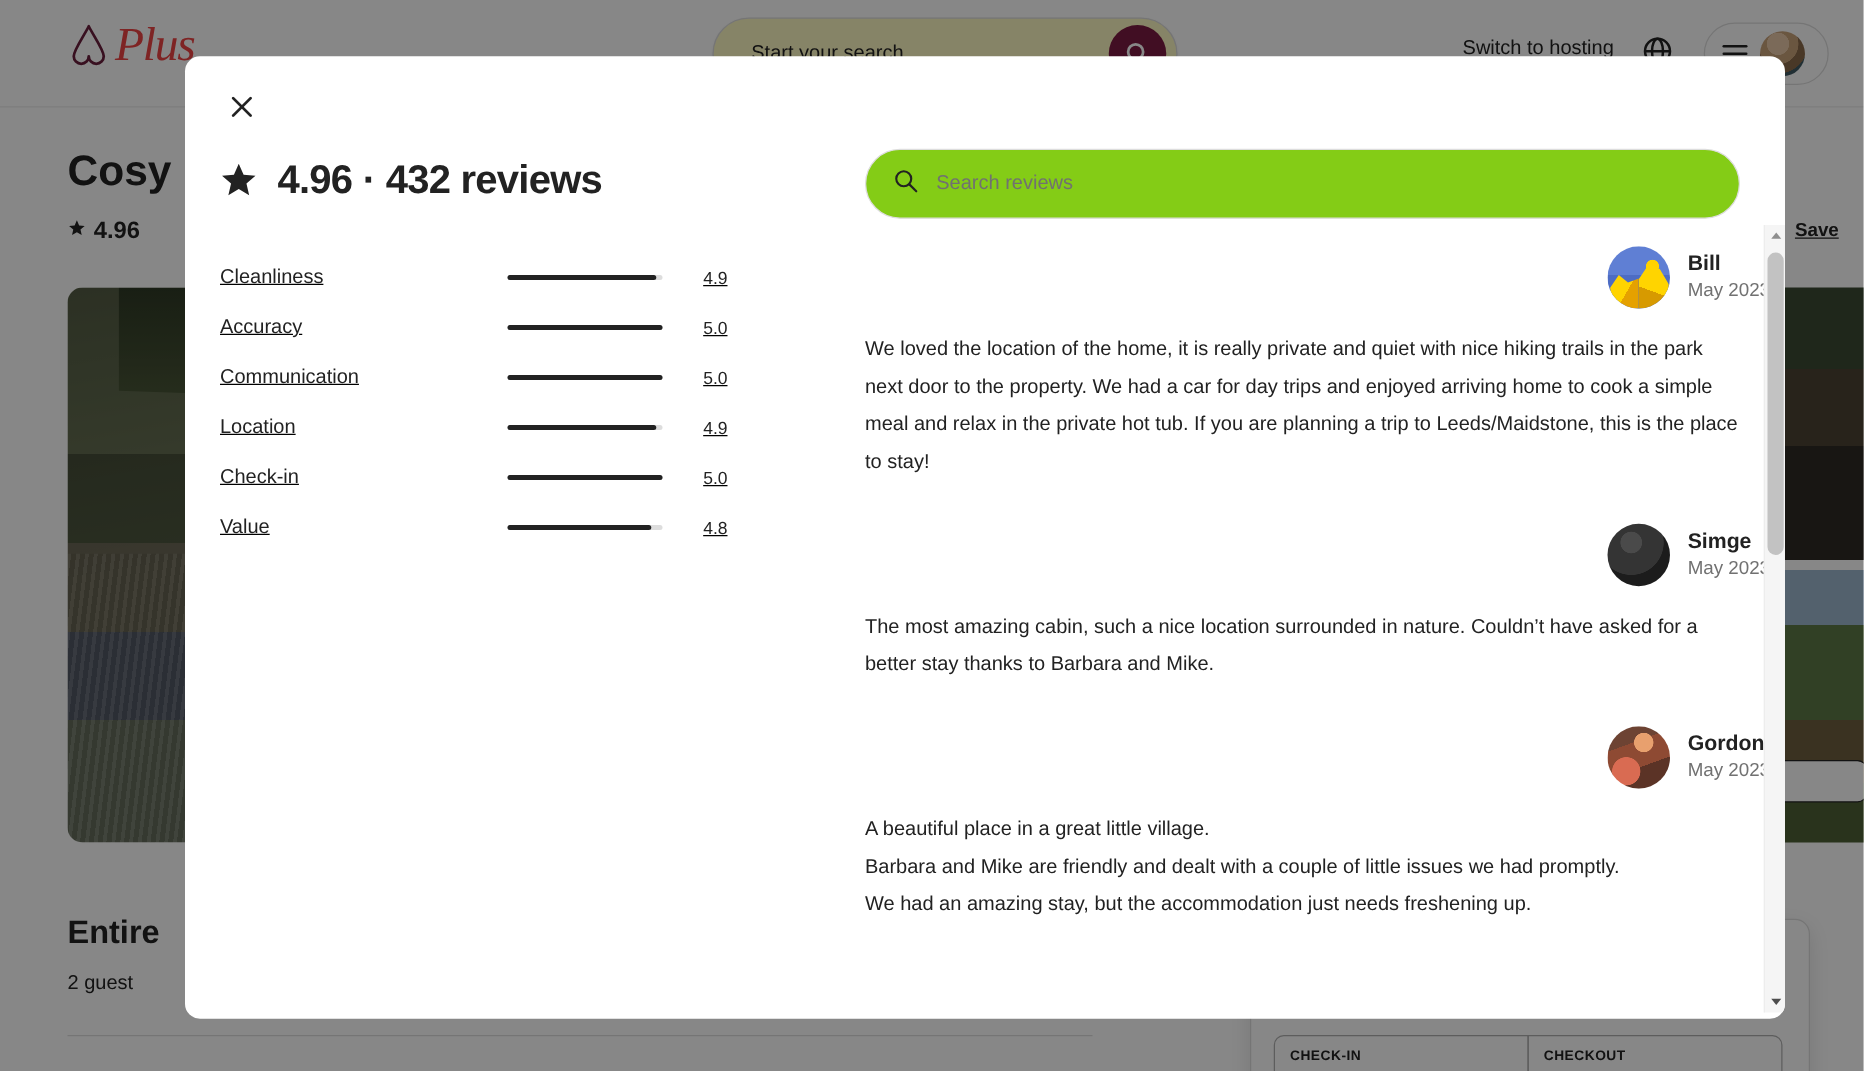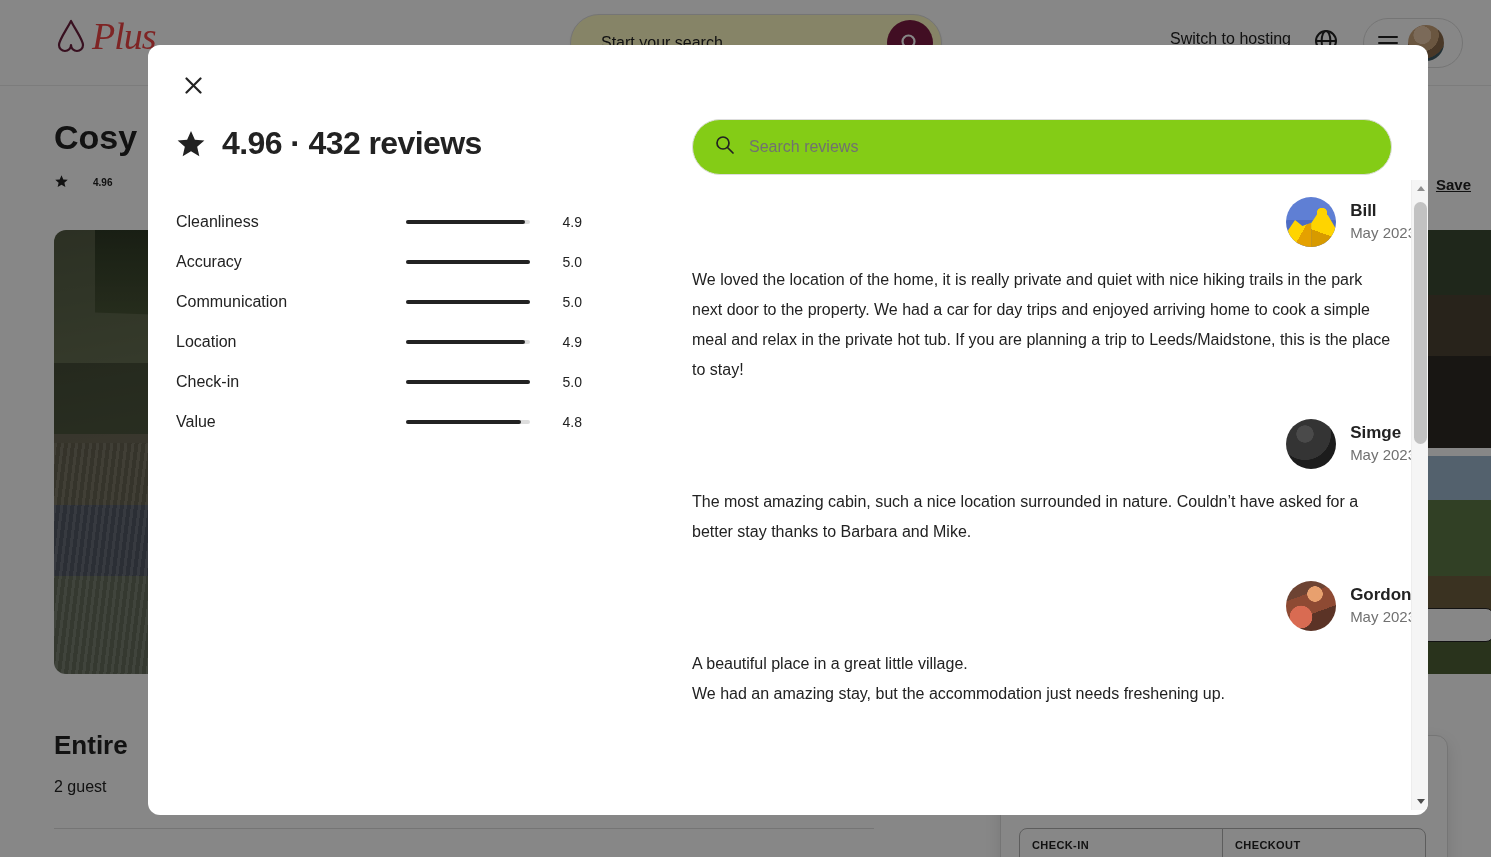--- a/index.html
+++ b/index.html
@@ -68,22 +68,22 @@
     width: 36px; height: 36px; border-radius: 50%;
     background: radial-gradient(circle at 40% 28%, #e8c9a8 0 26%, #c9a27a 27% 48%, #8b6a4a 49% 70%, #3f5a63 71% 100%);
   }
 
   .bg-title {
     position: absolute; left: 54px; top: 118px;
     font-size: 34px; font-weight: 600; color: #222; white-space: nowrap;
   }
   .bg-subrating {
     position: absolute; left: 54px; top: 174px;
-    display: flex; align-items: center; gap: 24px;
-    font-size: 10px; font-weight: 600; color: #222; white-space: nowrap;
+    display: flex; align-items: center; gap: 6px;
+    font-size: 19px; font-weight: 600; color: #222; white-space: nowrap;
   }
   .bg-save {
     position: absolute; right: 20px; top: 176px;
     font-size: 15px; font-weight: 600; color: #222;
     text-decoration: underline;
   }
 
   
   .bg-photo { position:absolute; overflow:hidden; }
   .ph-main {
@@ -195,20 +195,21 @@
   .summary-star { width: 30px; height: 30px; flex: 0 0 30px; }
   .summary-text {
     font-size: 32px; font-weight: 700; color: #222; letter-spacing: -0.6px;
     white-space: nowrap;
   }
 
   .rating-list { display: flex; flex-direction: column; }
   .rating-row {
     display: flex; align-items: center;
     height: 40px;
+    text-decoration: underline;
   }
   .rating-label {
     font-size: 16px; color: #222; width: 230px; flex: 0 0 230px;
   }
   .rating-bar-wrap {
     position: relative; width: 124px; flex: 0 0 124px;
     height: 4px; background: #dddddd; border-radius: 2px;
   }
   .rating-bar-fill {
     position: absolute; left: 0; top: 0; height: 4px;
@@ -513,20 +514,21 @@
             <div class="review">
               <div class="review-head">
                 <div class="review-avatar av-gordon"></div>
                 <div class="review-meta">
                   <span class="review-name">Gordon</span>
                   <span class="review-date">May 2023</span>
                 </div>
               </div>
               <div class="review-text">
                 <p>A beautiful place in a great little village.</p>
+                <p>Barbara and Mike are friendly and dealt with a couple of little issues we had promptly.</p>
                 <p>We had an amazing stay, but the accommodation just needs freshening up.</p>
               </div>
             </div>
 
           </div>
         </div>
 
         <div class="modal-scrollbar">
           <span class="sb-arrow up">
               <i class="sb-tri up"></i>

